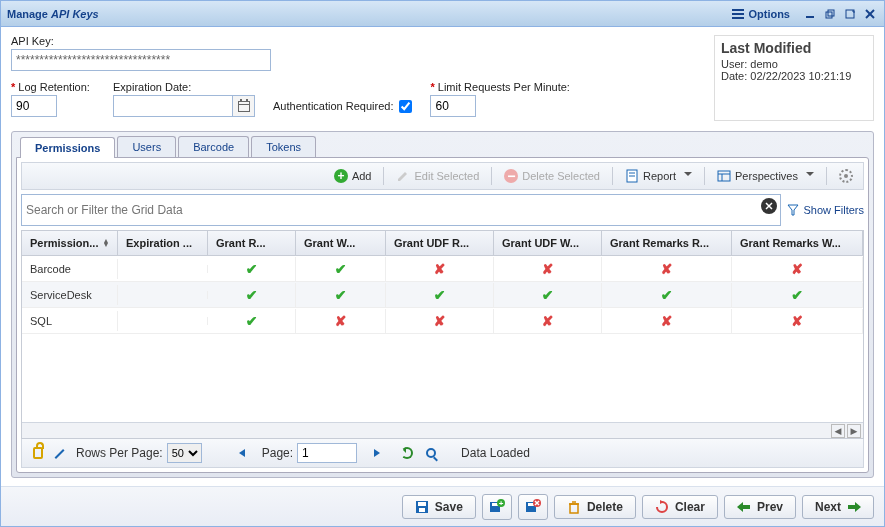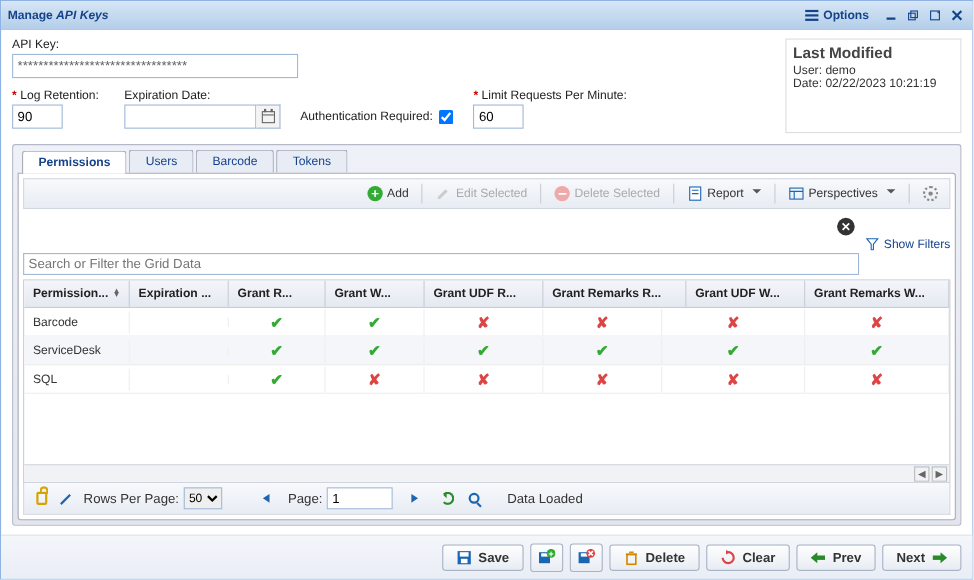--- a/index.html
+++ b/index.html
@@ -45,21 +45,21 @@
 .toolbar { display:flex; align-items:center; justify-content:flex-end; gap:4px; padding:2px 4px; border:1px solid #d0d6e0; background:linear-gradient(#f7f9fc,#e8ecf3); height:28px;}
 .tb-btn { display:inline-flex; align-items:center; gap:4px; padding:2px 6px; font-size:11px; cursor:pointer; color:#333; }
 .tb-btn.disabled { color:#aaa; cursor:default; }
 .sep { width:1px; height:18px; background:#c7ccd6; margin:0 2px;}
 .dd::after { content:""; display:inline-block; margin-left:4px; border:4px solid transparent; border-top-color:#555;}
 .gear-ico{width:14px;height:14px;border-radius:50%;border:2px dotted #888;position:relative;}
 .gear-ico::after{content:"";position:absolute;top:3px;left:3px;width:4px;height:4px;border-radius:50%;background:#888;}
 
 .search-row { display:flex; align-items:center; gap:6px; margin-top:4px; }
 .search-wrap { position:relative; flex:1; }
-.search-wrap input { width:100%; height:20px; padding-right:24px;margin-top:36px;}
+.search-wrap input { width:100%; height:32px; padding-right:24px;}
 .clear-ico{position:absolute; right:4px; top:4px; width:16px;height:16px;border-radius:50%;background:#333;display:flex;align-items:center;justify-content:center;cursor:pointer;}
 .clear-ico svg{width:8px;height:8px;}
 .filters-btn { display:inline-flex; align-items:center; gap:4px; color:#15428b; font-size:11px; cursor:pointer; white-space:nowrap;}
 
 .grid { margin-top:4px; border:1px solid #c7ccd6; flex:1; display:flex; flex-direction:column; min-height:0; overflow:hidden;}
 .grid-head { display:flex; background:linear-gradient(#f4f6fa,#e4e8f0); border-bottom:1px solid #c7ccd6; }
 .gh { padding:6px 8px; font-size:11px; font-weight:bold; border-right:1px solid #c7ccd6; color:#222; overflow:hidden; text-overflow:ellipsis; white-space:nowrap;}
 .gh.sort { display:flex; align-items:center; gap:4px;}
 .sort-arrows{display:flex;flex-direction:column;line-height:4px;font-size:7px;color:#666;}
 .grid-body { flex:1; overflow:auto;}
@@ -244,22 +244,22 @@
                 <span>Permission...</span>
                 <span class="sort-arrows">
                   <span>▲</span>
                   <span>▼</span>
                 </span>
               </div>
             <div class="gh colx">Expiration ...</div>
             <div class="gh col1">Grant R...</div>
             <div class="gh col2">Grant W...</div>
             <div class="gh col3">Grant UDF R...</div>
+            <div class="gh col4">Grant UDF W...</div>
             <div class="gh col5">Grant Remarks R...</div>
-            <div class="gh col4">Grant UDF W...</div>
             <div class="gh col6">Grant Remarks W...</div>
           </div>
           <div class="grid-body" id="grid-body">
               <div class="gr">
                 <div class="gc col0">Barcode</div>
                 <div class="gc colx"></div>
                 <div class="gc col1"><span class="check">✔</span></div>
                 <div class="gc col2"><span class="check">✔</span></div>
                 <div class="gc col3"><span class="cross">✘</span></div>
                 <div class="gc col4"><span class="cross">✘</span></div>

